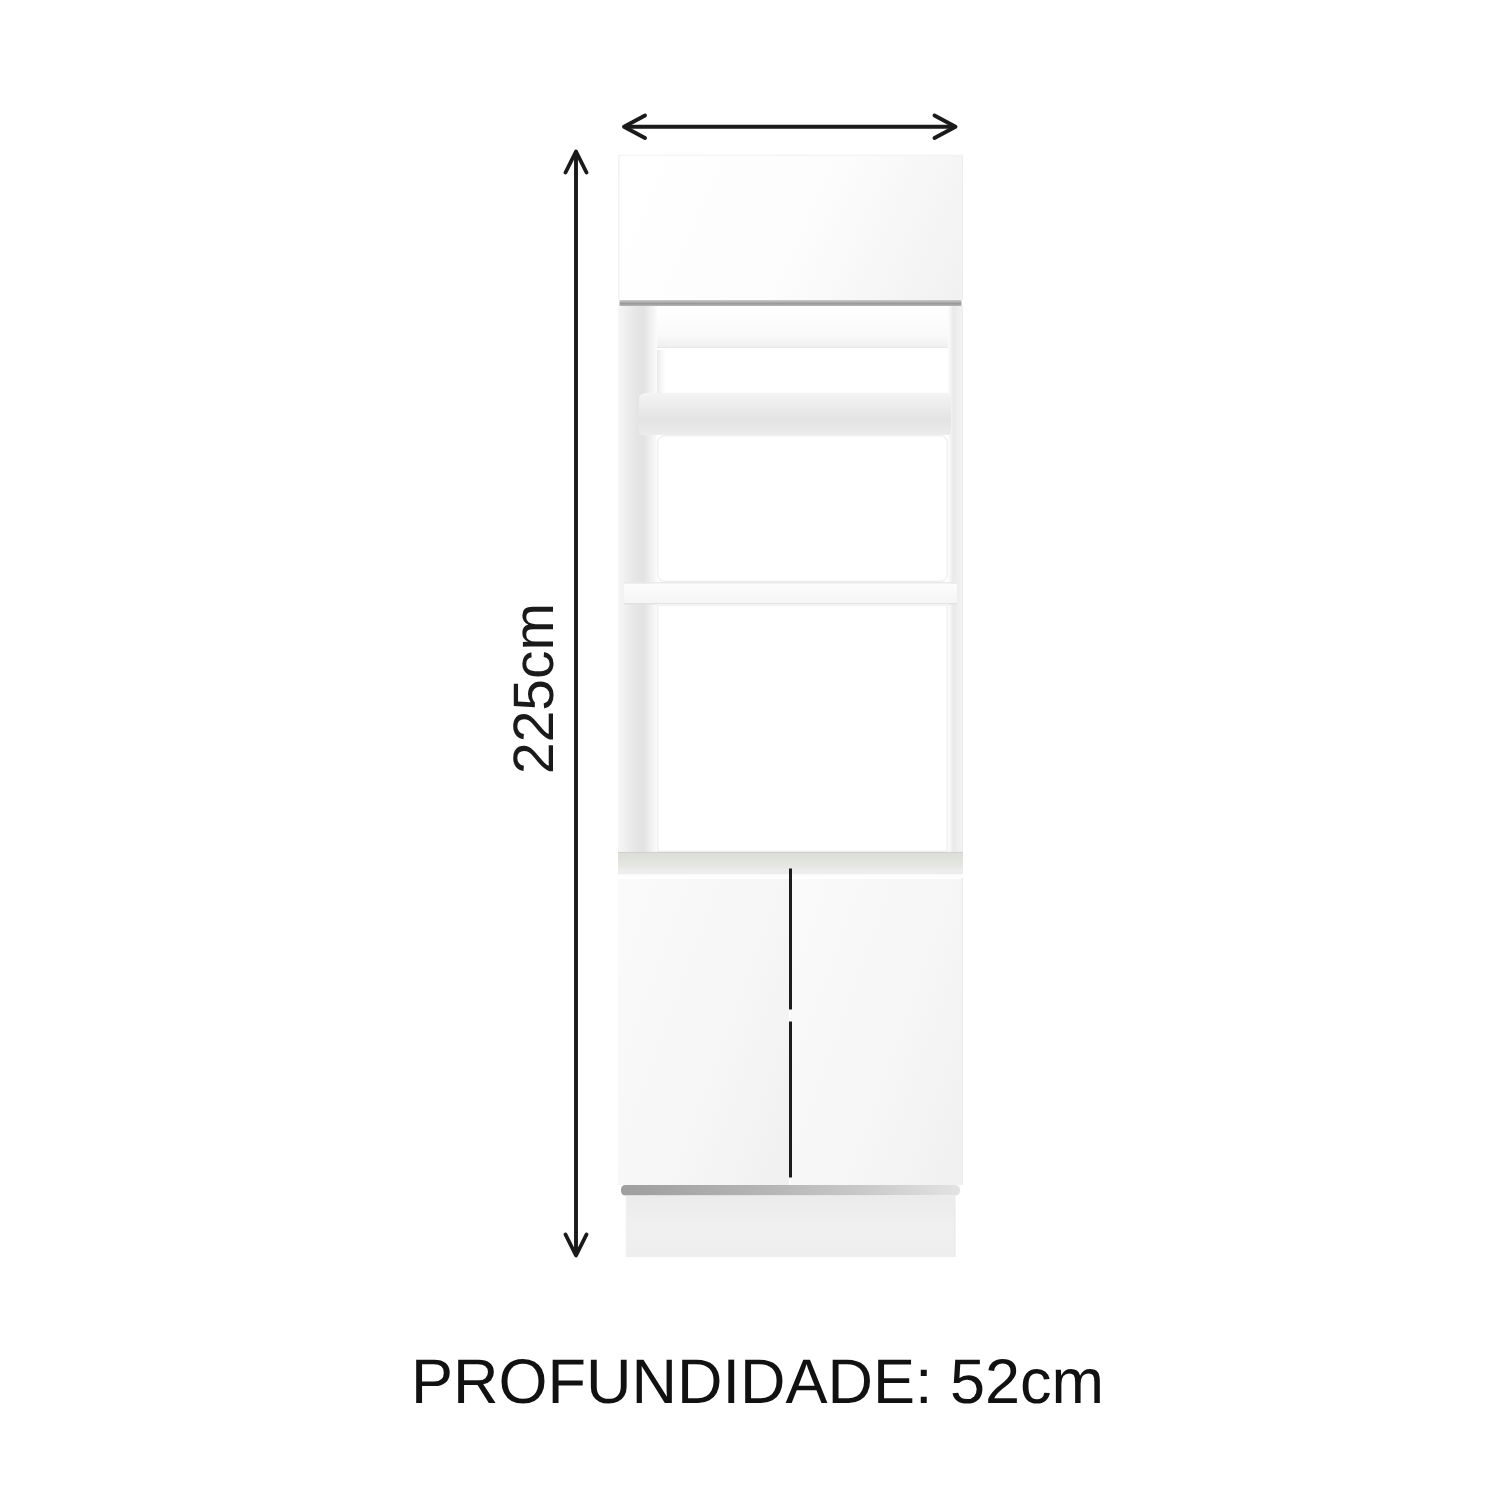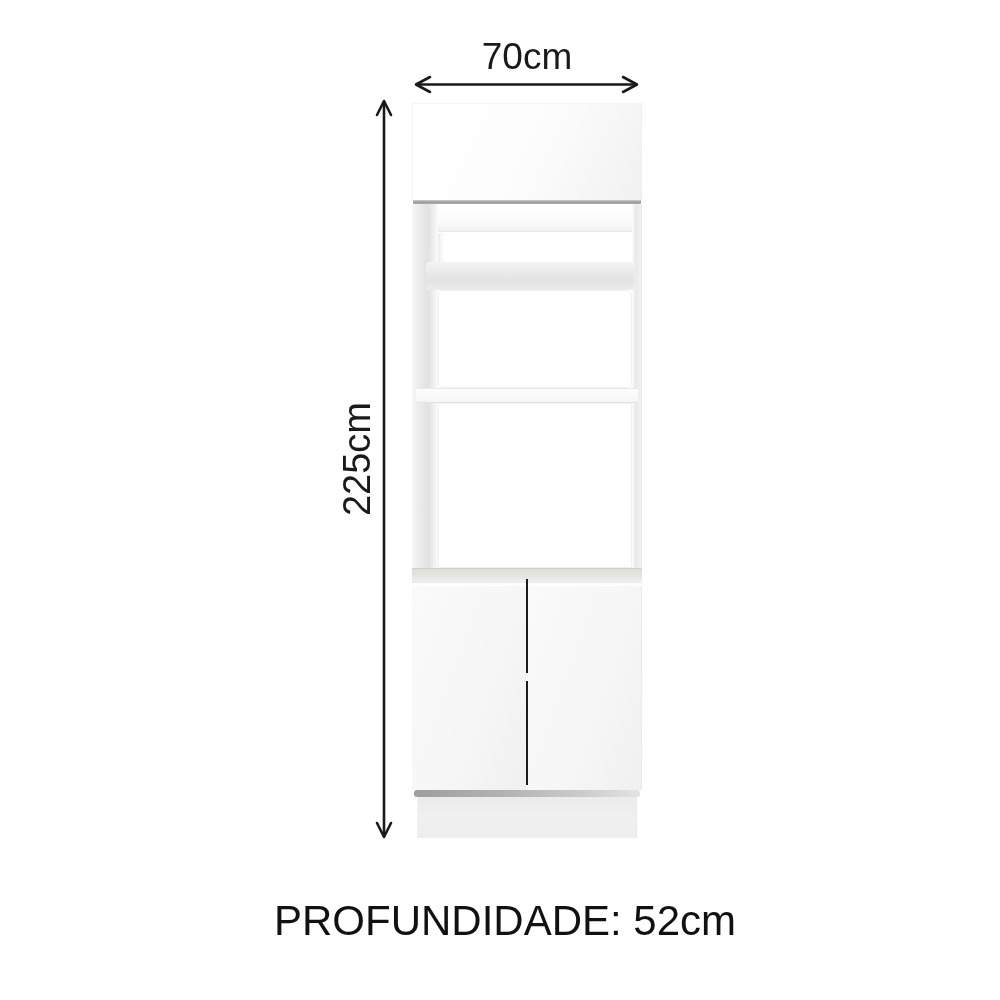--- a/index.html
+++ b/index.html
@@ -187,21 +187,20 @@
       <path d="M430 77 L416 84.5 L430 92"></path>
       <path d="M623 77 L637 84.5 L623 92"></path>
     </g>
     <g stroke="#1a1a1a" stroke-width="2.6" fill="none" stroke-linecap="round" stroke-linejoin="round">
       <path d="M384 103 V835"></path>
       <path d="M377 115 L384 101 L391 115"></path>
       <path d="M377 823 L384 837 L391 823"></path>
     </g>
   </svg>
 
-  <div class="dim-label label-width">70cm</div>
   <div class="dim-label label-height">225cm</div>
   <div class="dim-label label-depth">PROFUNDIDADE: 52cm</div>
 
   <div class="cabinet">
 
     <div class="top-door"></div>
     <div class="seam"></div>
 
     <div class="mid">
       <div class="side-post-left"></div>

